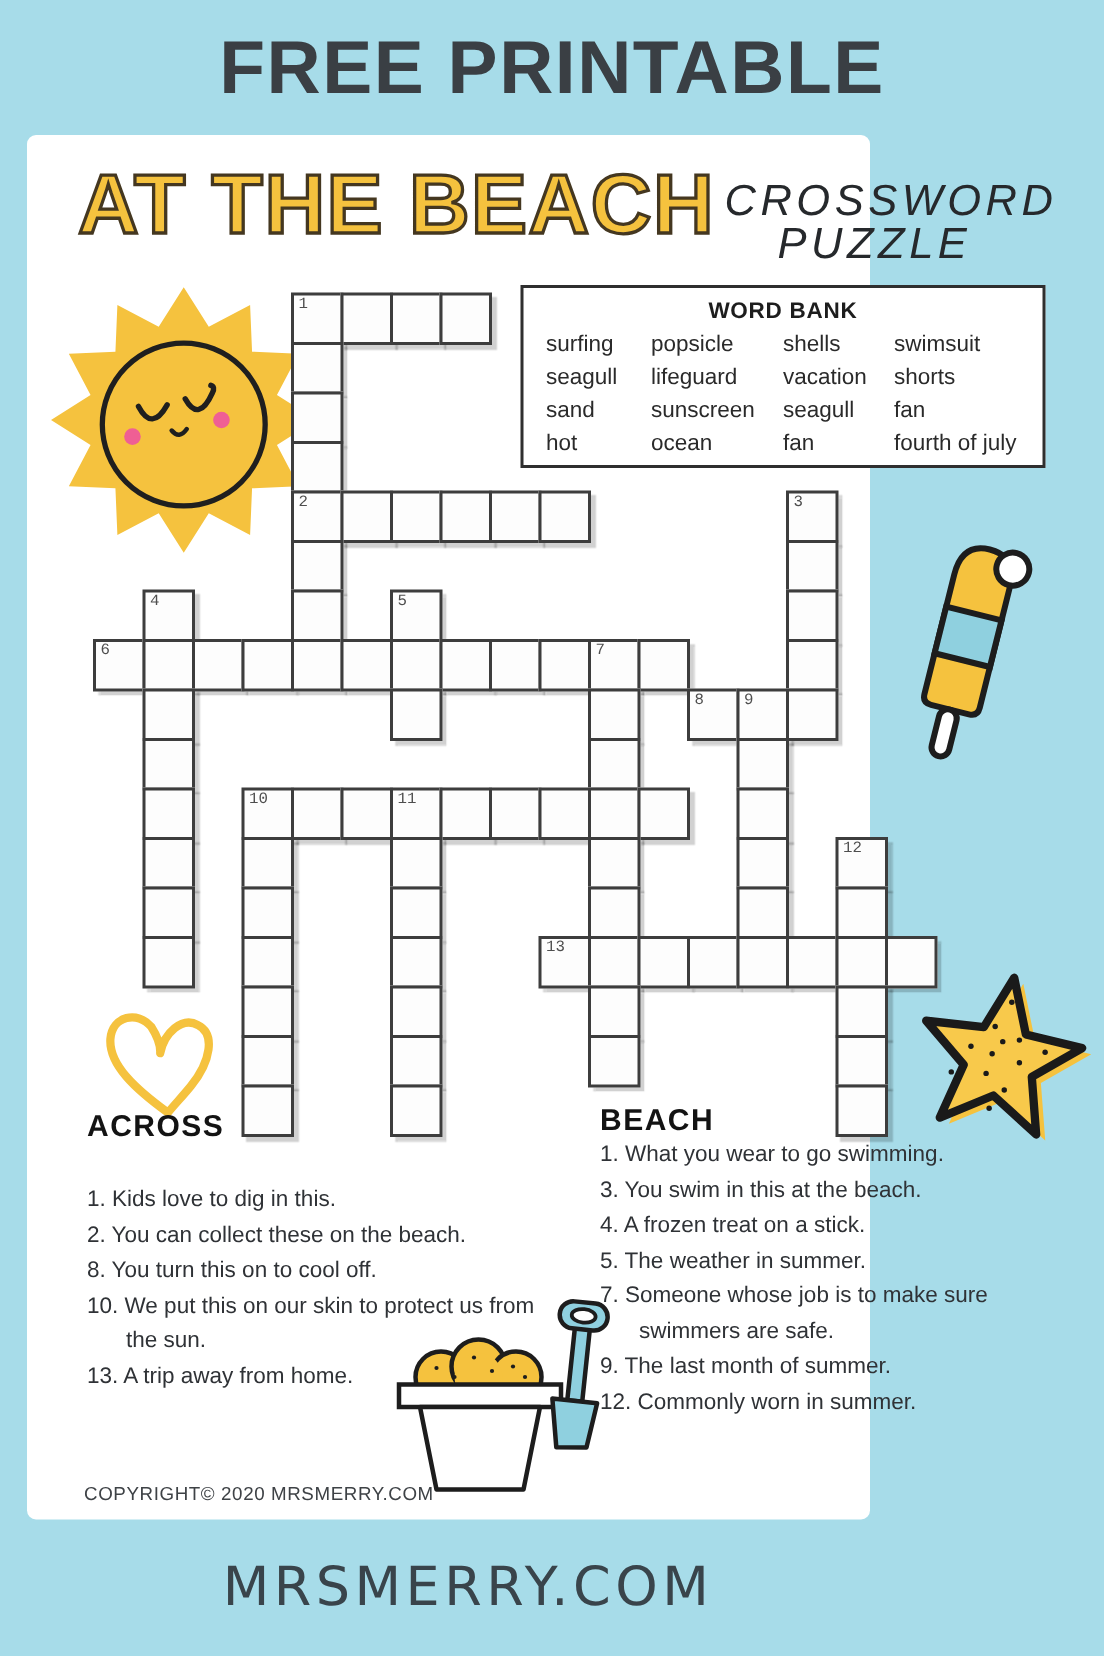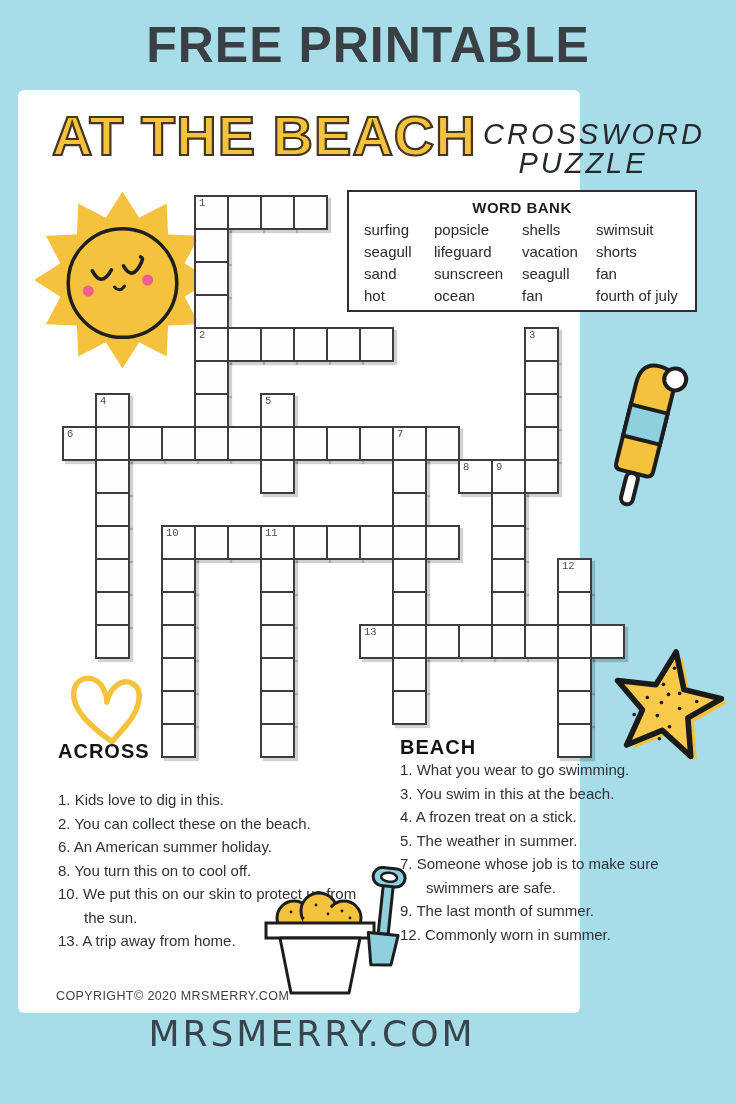--- a/index.html
+++ b/index.html
@@ -46,21 +46,21 @@
   .clues li{font-size:15px;line-height:23.5px;color:#2f3236;
     padding-left:26px;text-indent:-26px;}
   #across-heading{left:40px;top:650px;}
   #across-clues{left:40px;top:698px;width:302px;}
   #down-heading{left:382px;top:646px;}
   #down-clues{left:382px;top:668px;width:312px;}
   
   .copyright{position:absolute;left:38px;top:899px;font-size:12.5px;
     letter-spacing:0.4px;color:#3e4246;font-weight:500;text-align:right;}
   .footer{position:absolute;left:0;top:1013px;width:624px;height:91px;
-    display:flex;align-items:flex-start;justify-content:center;}
+    display:flex;align-items:center;justify-content:center;}
   .footer-site{font-family:"DejaVu Sans",sans-serif;font-size:36px;
     letter-spacing:3px;color:#39444b;}
   
   .illus{position:absolute;}
   #sun{left:12px;top:100px;}
   #popsicle{left:568px;top:266px;}
   #starfish{left:582px;top:556px;}
   #heart{left:44px;top:570px;}
   #bucket{left:228px;top:776px;}
 </style>
@@ -256,21 +256,20 @@
   </svg>
 
   <svg id="heart" class="illus" width="92" height="88" viewBox="0 0 92 88">
     <path transform="rotate(-6 46 44)" d="M46,82 C26,64 10,46 13,29 C16,14 33,12 41,24 C44,30 46,36 45,42 C49,29 62,19 72,26 C83,33 78,51 63,66 C57,72 51,77 46,82" style="fill:none;stroke:var(--yellow);stroke-width:5.5;stroke-linecap:round;stroke-linejoin:round"></path>
   </svg>
 
   <h3 id="across-heading" class="section-heading">ACROSS</h3>
   <ul id="across-clues" class="clues">
       <li>1. Kids love to dig in this.</li>
       <li>2. You can collect these on the beach.</li>
-      <li>6. An American summer holiday.</li>
       <li>8. You turn this on to cool off.</li>
       <li>10. We put this on our skin to protect us from the sun.</li>
       <li>13. A trip away from home.</li>
     </ul>
 
   <h3 id="down-heading" class="section-heading">BEACH</h3>
   <ul id="down-clues" class="clues">
       <li>1. What you wear to go swimming.</li>
       <li>3. You swim in this at the beach.</li>
       <li>4. A frozen treat on a stick.</li>

